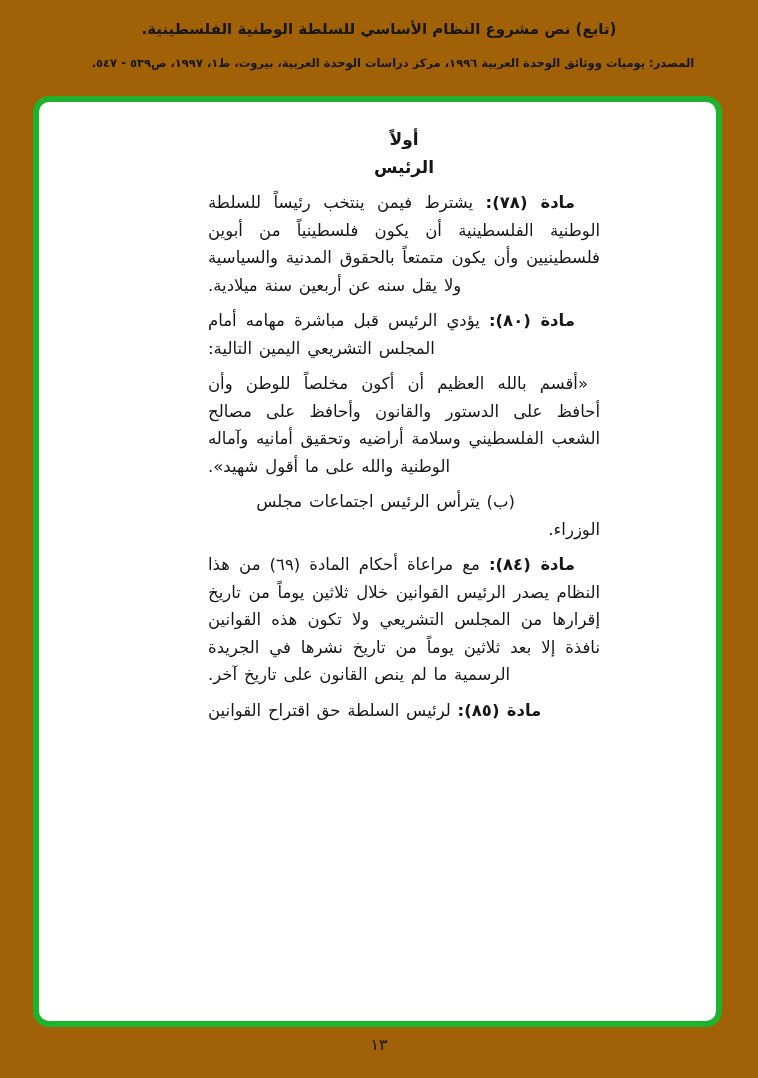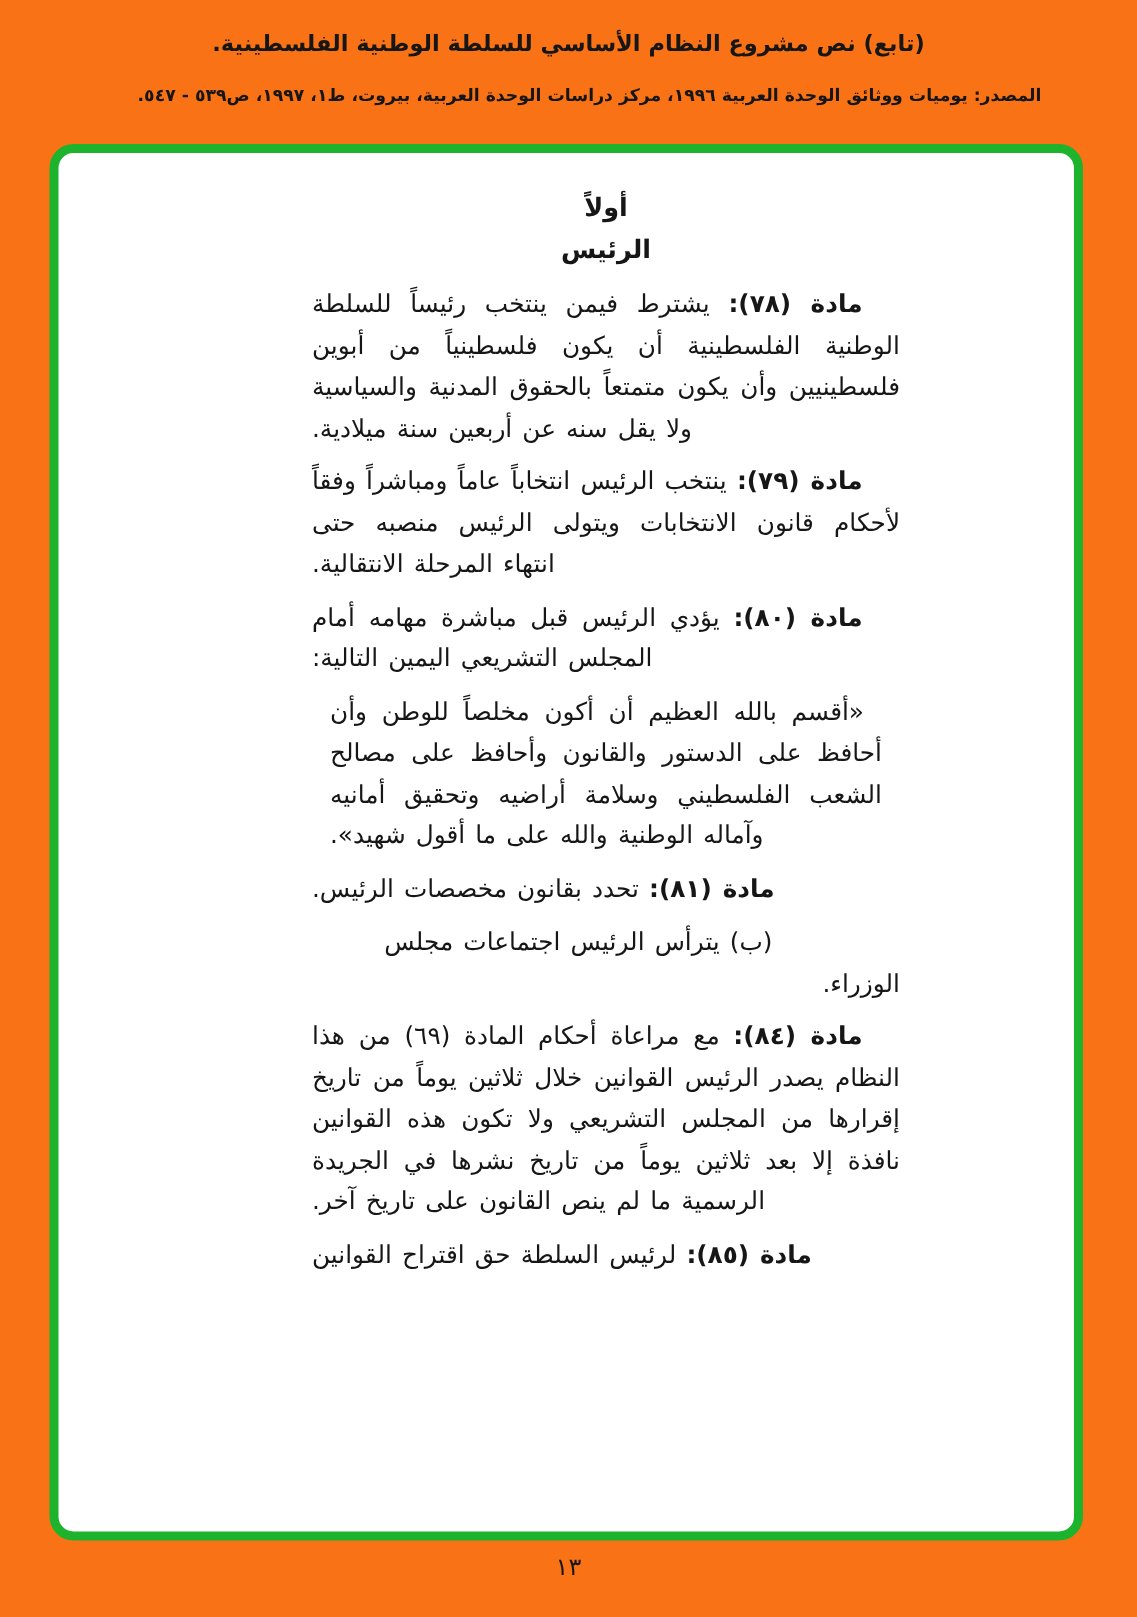--- a/index.html
+++ b/index.html
@@ -6,21 +6,21 @@
   html, body { margin: 0; padding: 0; }
   body {
     width: 758px; height: 1078px;
     background: #ffffff;
     font-family: "DejaVu Sans", sans-serif;
     color: #161616;
   }
   .page {
     position: relative;
     width: 758px; height: 1078px;
-    background: #f97316;
+    background: #a16207;
     overflow: hidden;
   }
   
   .header-title {
     position: absolute; top: 20px; left: 0;
     width: 100%;
     direction: rtl;
     text-align: center;
     font-weight: bold;
     font-size: 15px;
@@ -61,21 +61,21 @@
   }
   .article {
     margin: 8px 0 0;
     text-align: justify;
     text-align-last: left;
     -moz-text-align-last: left;
     text-indent: 25px;
   }
   .art-label { font-weight: bold; }
   .oath {
-    margin: 8px 12px 0;
+    margin: 8px 0 0;
     text-align: justify;
     text-align-last: left;
     -moz-text-align-last: left;
     text-indent: 12px;
   }
   .clause-b {
     margin: 8px 0 0;
     text-align: right;
     text-align-last: right;
     -moz-text-align-last: right;
@@ -102,27 +102,25 @@
   <div class="green-box"></div>
 
   <div class="content">
 
     <p class="sec-heading">أولاً</p>
 
     <p class="sec-subheading">الرئيس</p>
 
     <p class="article"><span class="art-label">مادة (٧٨):</span> <span>يشترط فيمن ينتخب رئيساً للسلطة الوطنية الفلسطينية أن يكون فلسطينياً من أبوين فلسطينيين وأن يكون متمتعاً بالحقوق المدنية والسياسية ولا يقل سنه عن أربعين سنة ميلادية.</span></p>
 
-    <p class="article"><span class="art-label">مادة (٧٩):</span> <span>ينتخب الرئيس انتخاباً عاماً ومباشراً وفقاً لأحكام قانون الانتخابات ويتولى الرئيس منصبه حتى انتهاء المرحلة الانتقالية.</span></p>
 
     <p class="article"><span class="art-label">مادة (٨٠):</span> <span>يؤدي الرئيس قبل مباشرة مهامه أمام المجلس التشريعي اليمين التالية:</span></p>
 
     <p class="oath">«أقسم بالله العظيم أن أكون مخلصاً للوطن وأن أحافظ على الدستور والقانون وأحافظ على مصالح الشعب الفلسطيني وسلامة أراضيه وتحقيق أمانيه وآماله الوطنية والله على ما أقول شهيد».</p>
 
-    <p class="article"><span class="art-label">مادة (٨١):</span> <span>تحدد بقانون مخصصات الرئيس.</span></p>
 
 
 
     <p class="clause-b">(ب) يترأس الرئيس اجتماعات مجلس الوزراء.</p>
 
     <p class="article"><span class="art-label">مادة (٨٤):</span> <span>مع مراعاة أحكام المادة (٦٩) من هذا النظام يصدر الرئيس القوانين خلال ثلاثين يوماً من تاريخ إقرارها من المجلس التشريعي ولا تكون هذه القوانين نافذة إلا بعد ثلاثين يوماً من تاريخ نشرها في الجريدة الرسمية ما لم ينص القانون على تاريخ آخر.</span></p>
 
     <p class="article"><span class="art-label">مادة (٨٥):</span> <span>لرئيس السلطة حق اقتراح القوانين</span></p>
 
   </div>

